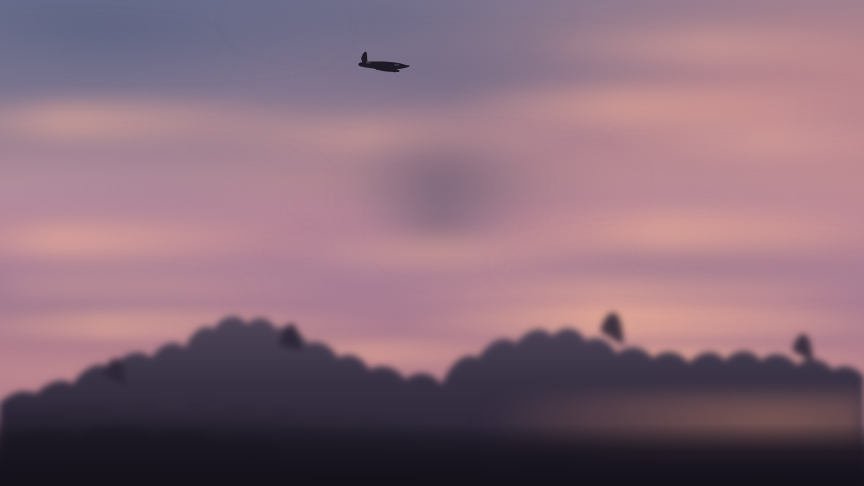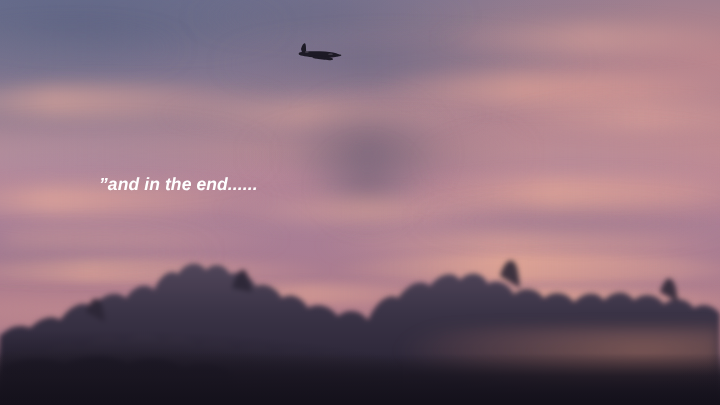--- a/index.html
+++ b/index.html
@@ -326,16 +326,15 @@
     </svg>
   </div>
 
   <div id="ground-right-glow"></div>
   <div id="ground-left-dark"></div>
   <div id="ground-dark"></div>
 
   <div class="layer" id="vignette"></div>
 
   <div id="caption">
-    <div class="line1">”and in the end......</div>
   </div>
 
 </div>
 
 </body></html>

